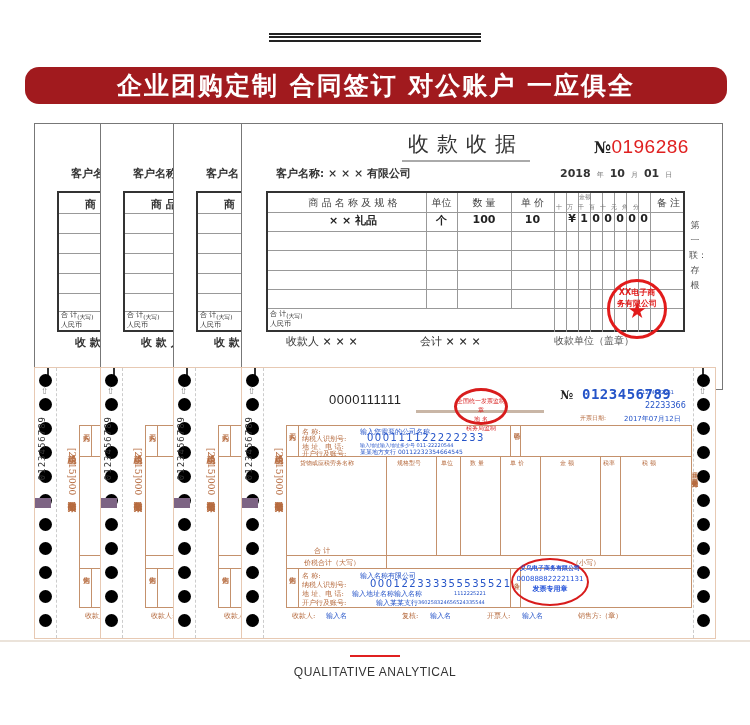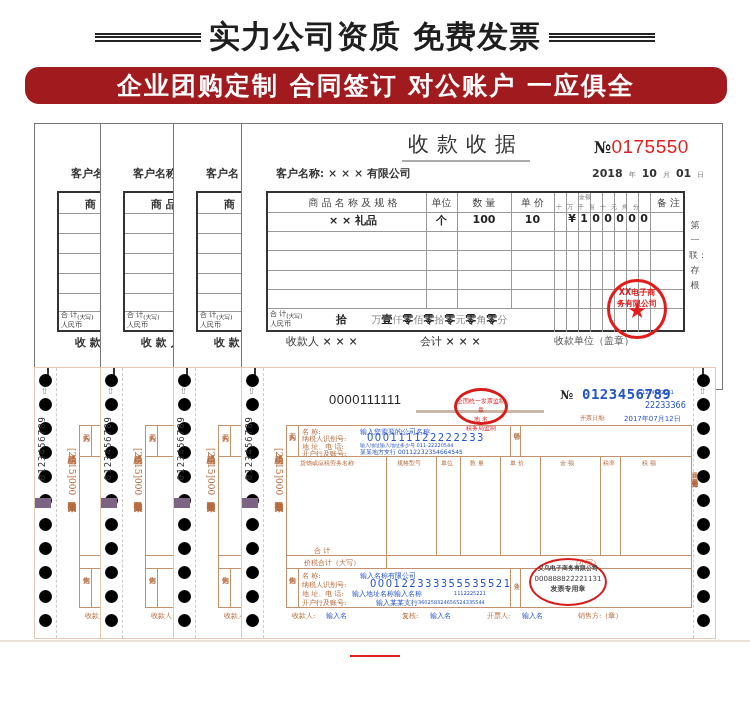--- a/index.html
+++ b/index.html
@@ -26,21 +26,21 @@
   .rc-total { position: absolute; top: 118px; left: 2px; font-size: 7px; line-height: 8px; color: #333; white-space: nowrap; }
   .rc-payee { position: absolute; top: 211px; font-size: 11px; font-weight: bold; color: #333; white-space: nowrap; font-family: "DejaVu Serif", serif; }
 
   
   .front { left: 241px; width: 482px; top: 123px; }
   .front .title { position: absolute; left: 160px; top: 6px; font-size: 21px; letter-spacing: 8px; color: #333; font-family: "DejaVu Serif", serif; border-bottom: 2px solid #aaa; padding: 0 6px 2px 6px; }
   .front .no { position: absolute; left: 352px; top: 12px; white-space: nowrap; }
   .front .no .sym { font-size: 16px; font-weight: bold; color: #222; font-family: "DejaVu Serif", serif; }
   .front .no .num { font-size: 19px; color: #e02020; font-family: "Liberation Sans", sans-serif; letter-spacing: 0.5px; }
   .front .cust { position: absolute; left: 34px; top: 42px; font-size: 11px; font-weight: bold; color: #333; font-family: "DejaVu Serif", serif; white-space: nowrap; }
-  .front .date { position: absolute; left: 318px; top: 43px; font-size: 11px; font-weight: bold; color: #333; white-space: nowrap; margin-left: 32px; }
+  .front .date { position: absolute; left: 318px; top: 43px; font-size: 11px; font-weight: bold; color: #333; white-space: nowrap; }
   .front .date small { font-size: 7px; color: #777; font-weight: normal; margin: 0 6px; }
   .ftable { position: absolute; left: 24px; top: 67px; width: 419px; height: 141px; border: 2px solid #333; }
   .ftable .h { position: absolute; left: 0; right: 0; height: 1px; background: #999; }
   .ftable .v { position: absolute; top: 0; width: 1px; background: #999; }
   .ftable .cell { position: absolute; font-size: 10px; color: #444; text-align: center; white-space: nowrap; font-family: "DejaVu Serif", serif; }
   .ftable .digits { position: absolute; font-size: 6px; color: #777; white-space: nowrap; }
   .ftable .val { position: absolute; font-size: 11px; font-weight: bold; color: #222; text-align: center; }
   .ftable .amt { position: absolute; top: 19px; font-size: 11px; font-weight: bold; width: 12px; text-align: center; color: #222; }
   .ftable .caps-label { position: absolute; left: 2px; top: 117px; font-size: 7px; line-height: 8px; color: #333; }
   .ftable .caps { position: absolute; left: 68px; top: 119px; font-size: 11px; color: #333; white-space: nowrap; font-family: "DejaVu Serif", serif; }
@@ -75,38 +75,37 @@
   .inv-front .inv-title { position: absolute; left: 178px; top: 12px; font-size: 14px; color: #b66b3f; letter-spacing: 3px; font-family: "DejaVu Serif", serif; font-weight: bold; }
   .inv-front .title-rule { position: absolute; left: 174px; top: 42px; width: 128px; height: 3px; background: #c9b6a6; }
   .oval-stamp { position: absolute; left: 212px; top: 20px; width: 54px; height: 37px; border: 3px solid #d81c1c; border-radius: 50%; color: #d81c1c; font-size: 6px; text-align: center; line-height: 9px; padding-top: 5px; }
   .inv-front .no-sym { position: absolute; left: 318px; top: 20px; font-size: 12px; font-weight: bold; color: #222; font-family: "DejaVu Serif", serif; }
   .inv-front .no-num { position: absolute; left: 340px; top: 18px; font-size: 14px; font-weight: bold; color: #2554c8; font-family: "DejaVu Sans Mono", monospace; letter-spacing: 0.5px; }
   .inv-front .no-small { position: absolute; left: 400px; top: 21px; font-size: 5px; color: #2554c8; }
   .inv-front .no-sub { position: absolute; left: 403px; top: 33px; font-size: 8px; color: #2554c8; }
   .inv-front .date-lbl { position: absolute; left: 338px; top: 46px; font-size: 6px; color: #b66b3f; }
   .inv-front .date-val { position: absolute; left: 382px; top: 46px; font-size: 7px; color: #2554c8; }
   .cipher { position: absolute; left: 278px; top: 66px; font-size: 7.5px; line-height: 9px; color: #2554c8; font-family: "DejaVu Sans Mono", monospace; white-space: pre; }
-  .seller-stamp { position: absolute; left: 287px; top: 190px; width: 78px; height: 48px; border: 2.5px solid #d81c1c; border-radius: 50%; color: #404040; text-align: center; }
+  .seller-stamp { position: absolute; left: 269px; top: 190px; width: 78px; height: 48px; border: 2.5px solid #d81c1c; border-radius: 50%; color: #1d4ed8; text-align: center; }
   .seller-stamp .arc { font-size: 6px; padding-top: 4px; font-weight: bold; }
   .seller-stamp .n { font-size: 7px; margin-top: 2px; }
   .seller-stamp .t { font-size: 7px; font-weight: bold; margin-top: 1px; }
 
   
   .sect { position: absolute; top: 655px; left: 0; width: 750px; text-align: center; }
   .sect .redline { width: 50px; height: 2px; background: #e02020; margin: 0 auto 8px auto; }
   .sect h2 { font-size: 20px; font-weight: bold; color: #222; letter-spacing: 3px; }
   .sect p { font-size: 12px; color: #333; letter-spacing: 0.5px; margin-top: 4px; font-family: "Liberation Sans", sans-serif; }
   .bg-band { position: absolute; left: 0; top: 640px; width: 750px; height: 2px; background: #ebe3da; }
 </style>
 </head>
 <body>
 
 <div class="headline">
   <div class="rule"></div>
-  <h1>实力公司资质  免费发票</h1>
   <div class="rule"></div>
 </div>
 
 <div class="banner">
   <span>企业团购定制  合同签订  对公账户  一应俱全</span>
 </div>
 
 <div class="receipt-card back" style="left:34px;width:260px;">
   <div class="rc-customer" style="left:36px;">客户名</div>
   <div class="rc-table" style="left:22px;width:250px;">
@@ -148,21 +147,21 @@
       <div class="hline" style="top:100px;"></div>
       <div class="hline" style="top:118px;"></div>
     <div class="rc-total">合 计<sub>(大写)</sub><br>人民币</div>
   </div>
   <div class="rc-payee" style="left:40px;">收 款</div>
 </div>
 
 <div class="receipt-card front">
   <div class="title">收款收据</div>
   <div class="no">
-    <span class="sym">№</span><span class="num">0175550</span>
+    <span class="sym">№</span><span class="num">0196286</span>
   </div>
   <div class="cust">
     <span>客户名称:</span>
     <span>× × × 有限公司</span>
   </div>
   <div class="date">
     <span>2018</span><small>年</small><span>10</span><small>月</small><span>01</span><small>日</small>
   </div>
 
   <div class="ftable">
@@ -201,24 +200,20 @@
     <div class="val" style="left:243px;top:20px;width:43px;">10</div>
     <div class="amt" style="left:298px;">¥</div>
     <div class="amt" style="left:310px;">1</div>
     <div class="amt" style="left:322px;">0</div>
     <div class="amt" style="left:334px;">0</div>
     <div class="amt" style="left:346px;">0</div>
     <div class="amt" style="left:358px;">0</div>
     <div class="amt" style="left:370px;">0</div>
 
     <div class="caps-label">合 计<sub>(大写)</sub><br>人民币</div>
-    <div class="caps">
-      <b>拾</b>&nbsp;&nbsp;&nbsp;&nbsp;&nbsp;&nbsp;
-      <i>万</i><b>壹</b><i>仟</i><b>零</b><i>佰</i><b>零</b><i>拾</i><b>零</b><i>元</i><b>零</b><i>角</i><b>零</b><i>分</i>
-    </div>
   </div>
 
   <div class="copy-label">第一联：存根</div>
 
   <div class="footer" style="left:44px;">
     <span>收款人</span>
     <b>× × ×</b>
   </div>
   <div class="footer" style="left:178px;">
     <span>会计</span>
@@ -443,13 +438,14 @@
   <div class="inv-blue" style="left:188px;top:243px;">输入名</div>
   <div class="inv-lbl" style="left:245px;top:243px;">开票人:</div>
   <div class="inv-blue" style="left:280px;top:243px;">输入名</div>
   <div class="inv-lbl" style="left:336px;top:243px;">销售方:（章）</div>
 </div>
 
 <div class="bg-band"></div>
 
 <div class="sect">
   <div class="redline"></div>
+  <p>QUALITATIVE ANALYTICAL</p>
 </div>
 
 </body></html>

